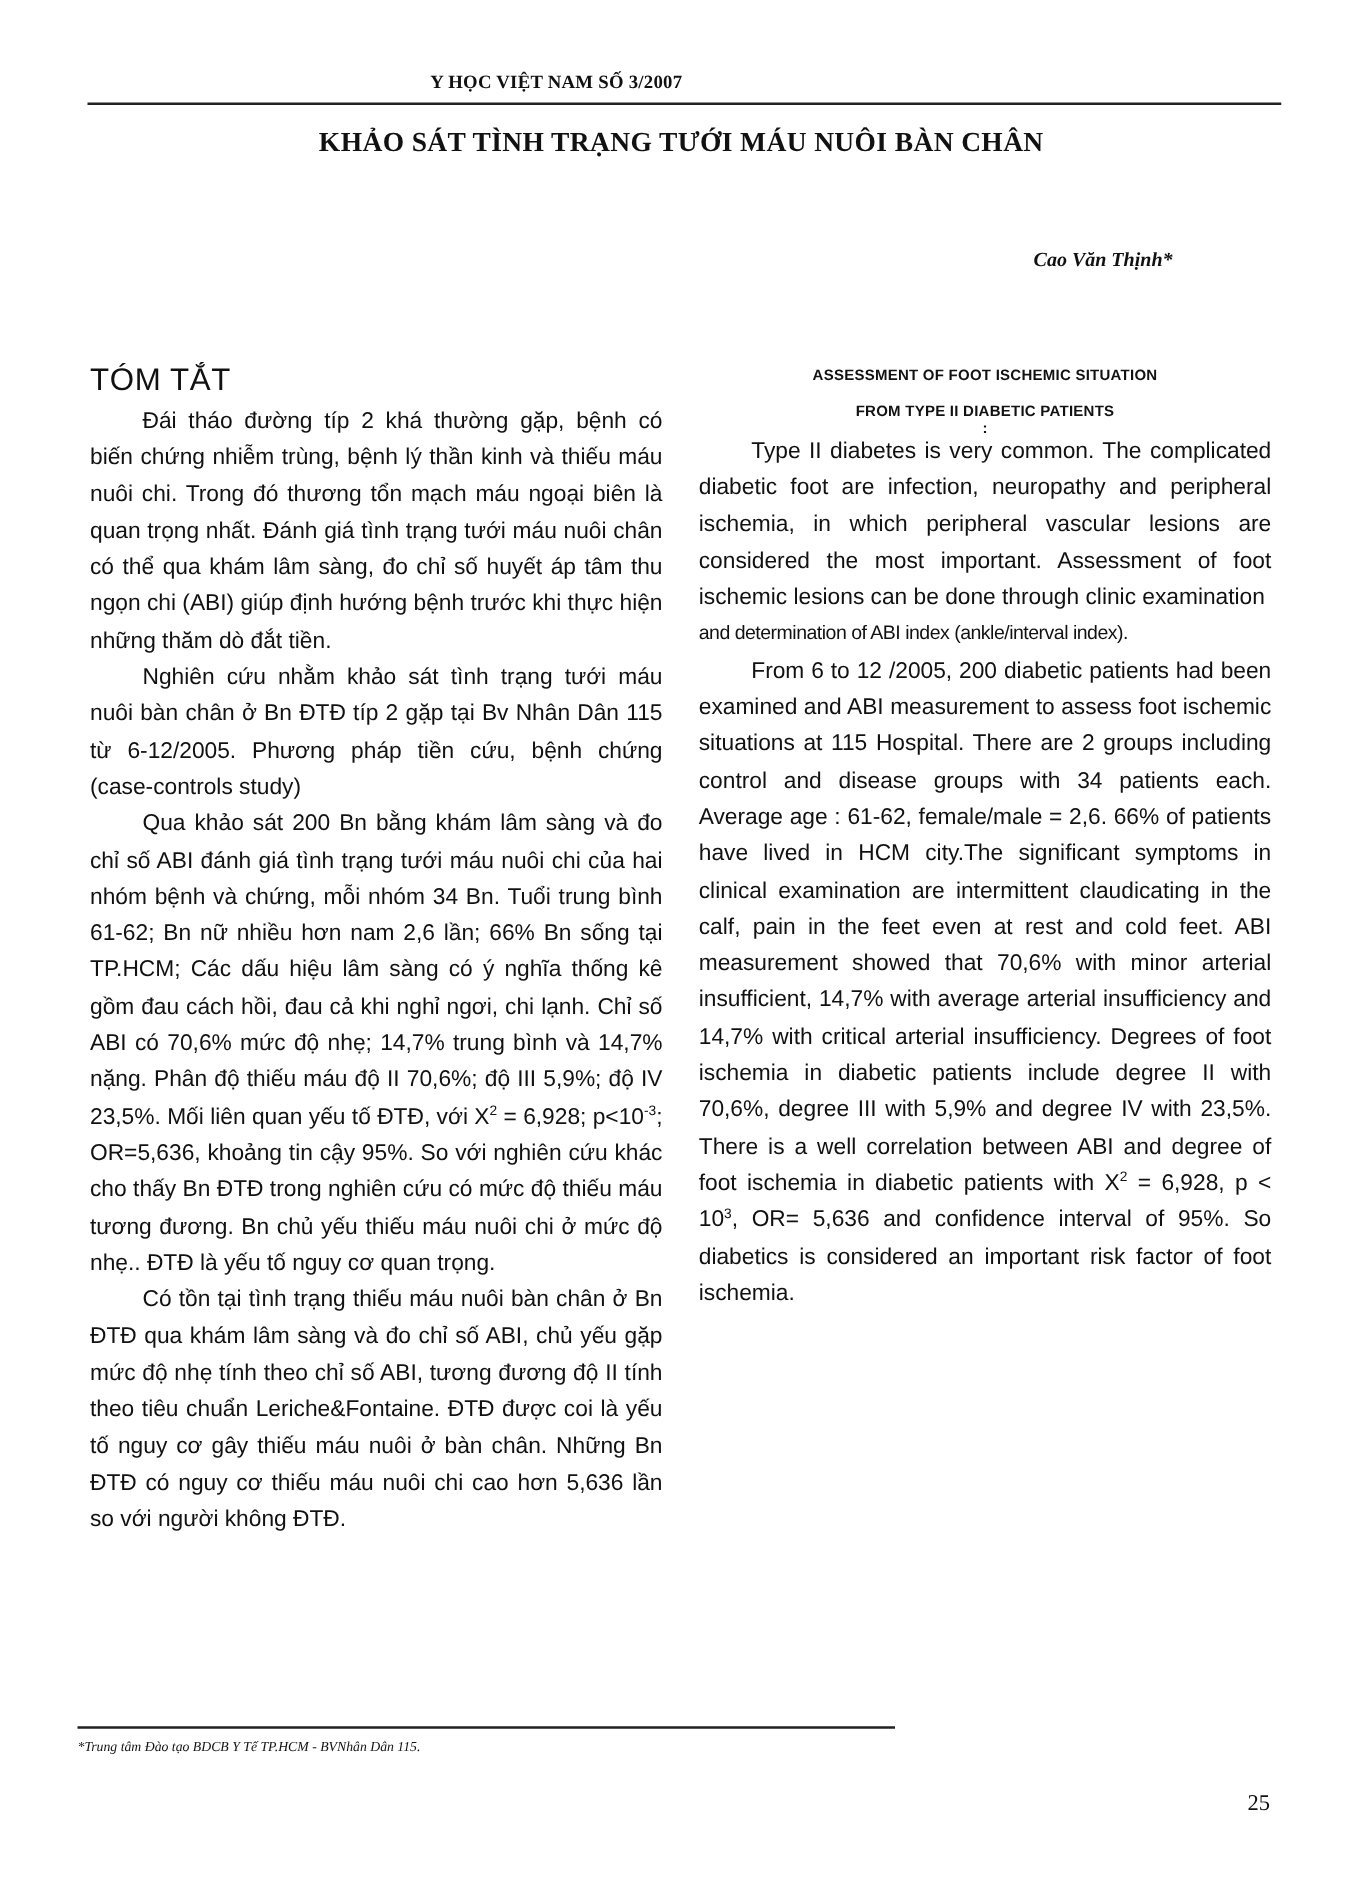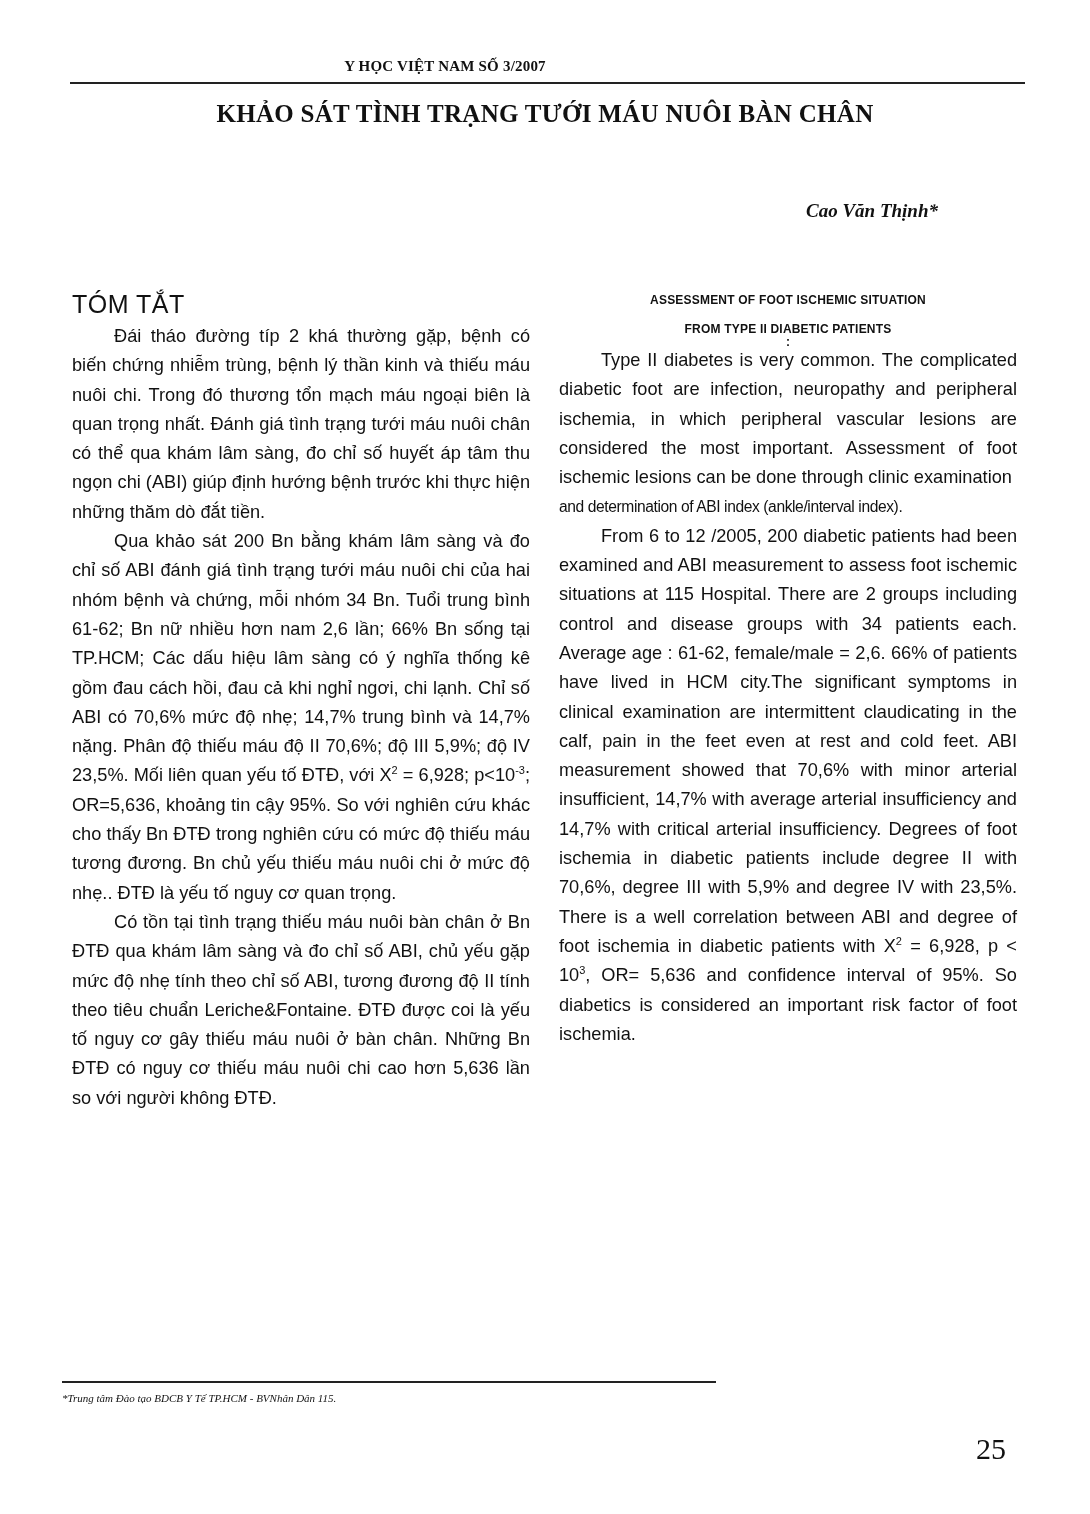--- a/index.html
+++ b/index.html
@@ -10,26 +10,26 @@
     text-align: center; font-family: "Liberation Serif", serif;
     font-weight: bold; font-size: 15px; letter-spacing: 0.2px;
   }
   .header-rule {
     position: absolute; left: 70px; width: 955px; top: 82px;
     border-top: 2px solid #222;
   }
   .title {
     position: absolute; left: 0; width: 1090px; top: 98px;
     text-align: center; font-family: "Liberation Serif", serif;
-    font-weight: bold; font-size: 25px; line-height: 32px; letter-spacing: 0.3px;
+    font-weight: bold; font-size: 22px; line-height: 32px; letter-spacing: 0.3px;
   }
   .author {
     position: absolute; right: 152px; top: 200px;
     font-family: "Liberation Serif", serif; font-style: italic; font-weight: bold;
-    font-size: 19px;
+    font-size: 16px;
   }
   .col {
     position: absolute; top: 286px;
     font-family: "Liberation Sans", sans-serif; font-size: 18.2px; line-height: 29.3px;
   }
   .col-left { left: 72px; width: 458px; }
   .col-right { left: 559px; width: 458px; }
   .section-heading {
     font-family: "Liberation Sans", sans-serif; font-size: 25px; font-weight: normal;
     line-height: 36px; margin: 0; letter-spacing: 0.5px;
@@ -48,41 +48,42 @@
   sup { font-size: 11px; line-height: 0; vertical-align: 7px; }
   .footnote-rule {
     position: absolute; left: 62px; width: 654px; top: 1381px;
     border-top: 2px solid #222;
   }
   .footnote {
     position: absolute; left: 62px; top: 1392px;
     font-family: "Liberation Serif", serif; font-style: italic; font-size: 11px;
   }
   .page-number {
-    position: absolute; right: 84px; top: 1432px;
-    font-family: "Liberation Serif", serif; font-size: 30px;
+    position: absolute; right: 74px; top: 1432px;
+    font-family: "Liberation Serif", serif; font-size: 18px;
   }
 </style>
 </head>
 <body>
 
 <div class="page">
 
   <div class="journal-header">Y HỌC VIỆT NAM SỐ 3/2007</div>
   <div class="header-rule"></div>
 
   <div class="title">
     <div>KHẢO SÁT TÌNH TRẠNG TƯỚI MÁU NUÔI BÀN CHÂN</div>
   </div>
 
   <div class="author">Cao Văn Thịnh*</div>
 
   <div class="col col-left">
     <h2 class="section-heading">TÓM TẮT</h2>
     <p class="p">Đái tháo đường típ 2 khá thường gặp, bệnh có biến chứng nhiễm trùng, bệnh lý thần kinh và thiếu máu nuôi chi. Trong đó thương tổn mạch máu ngoại biên là quan trọng nhất. Đánh giá tình trạng tưới máu nuôi chân có thể qua khám lâm sàng, đo chỉ số huyết áp tâm thu ngọn chi (ABI) giúp định hướng bệnh trước khi thực hiện những thăm dò đắt tiền.</p>
+    <p class="p">Nghiên cứu nhằm khảo sát tình trạng tưới máu nuôi bàn chân ở Bn ĐTĐ típ 2 gặp tại Bv Nhân Dân 115 từ 6-12/2005. Phương pháp tiền cứu, bệnh chứng (case-controls study)</p>
     <p class="p"><span>Qua khảo sát 200 Bn bằng khám lâm sàng và đo chỉ số ABI đánh giá tình trạng tưới máu nuôi chi của hai nhóm bệnh và chứng, mỗi nhóm 34 Bn. Tuổi trung bình 61-62; Bn nữ nhiều hơn nam 2,6 lần; 66% Bn sống tại TP.HCM; Các dấu hiệu lâm sàng có ý nghĩa thống kê gồm đau cách hồi, đau cả khi nghỉ ngơi, chi lạnh. Chỉ số ABI có 70,6% mức độ nhẹ; 14,7% trung bình và 14,7% nặng. Phân độ thiếu máu độ II 70,6%; độ III 5,9%; độ IV 23,5%. Mối liên quan yếu tố ĐTĐ, với X</span><sup>2</sup><span> = 6,928; p&lt;10</span><sup>-3</sup><span>; OR=5,636, khoảng tin cậy 95%. So với nghiên cứu khác cho thấy Bn ĐTĐ trong nghiên cứu có mức độ thiếu máu tương đương. Bn chủ yếu thiếu máu nuôi chi ở mức độ nhẹ.. ĐTĐ là yếu tố nguy cơ quan trọng.</span></p>
     <p class="p">Có tồn tại tình trạng thiếu máu nuôi bàn chân ở Bn ĐTĐ qua khám lâm sàng và đo chỉ số ABI, chủ yếu gặp mức độ nhẹ tính theo chỉ số ABI, tương đương độ II tính theo tiêu chuẩn Leriche&amp;Fontaine. ĐTĐ được coi là yếu tố nguy cơ gây thiếu máu nuôi ở bàn chân. Những Bn ĐTĐ có nguy cơ thiếu máu nuôi chi cao hơn 5,636 lần so với người không ĐTĐ.</p>
   </div>
 
   <div class="col col-right">
     <p class="abs-title">ASSESSMENT OF FOOT ISCHEMIC SITUATION</p>
     <p class="abs-title">FROM TYPE II DIABETIC PATIENTS</p>
     <div class="mark">:</div>
     <p class="p">Type II diabetes is very common. The complicated diabetic foot are infection, neuropathy and peripheral ischemia, in which peripheral vascular lesions are considered the most important. Assessment of foot ischemic lesions can be done through clinic examination</p>
     <p class="p noindent condensed">and determination of ABI index (ankle/interval index).</p>

